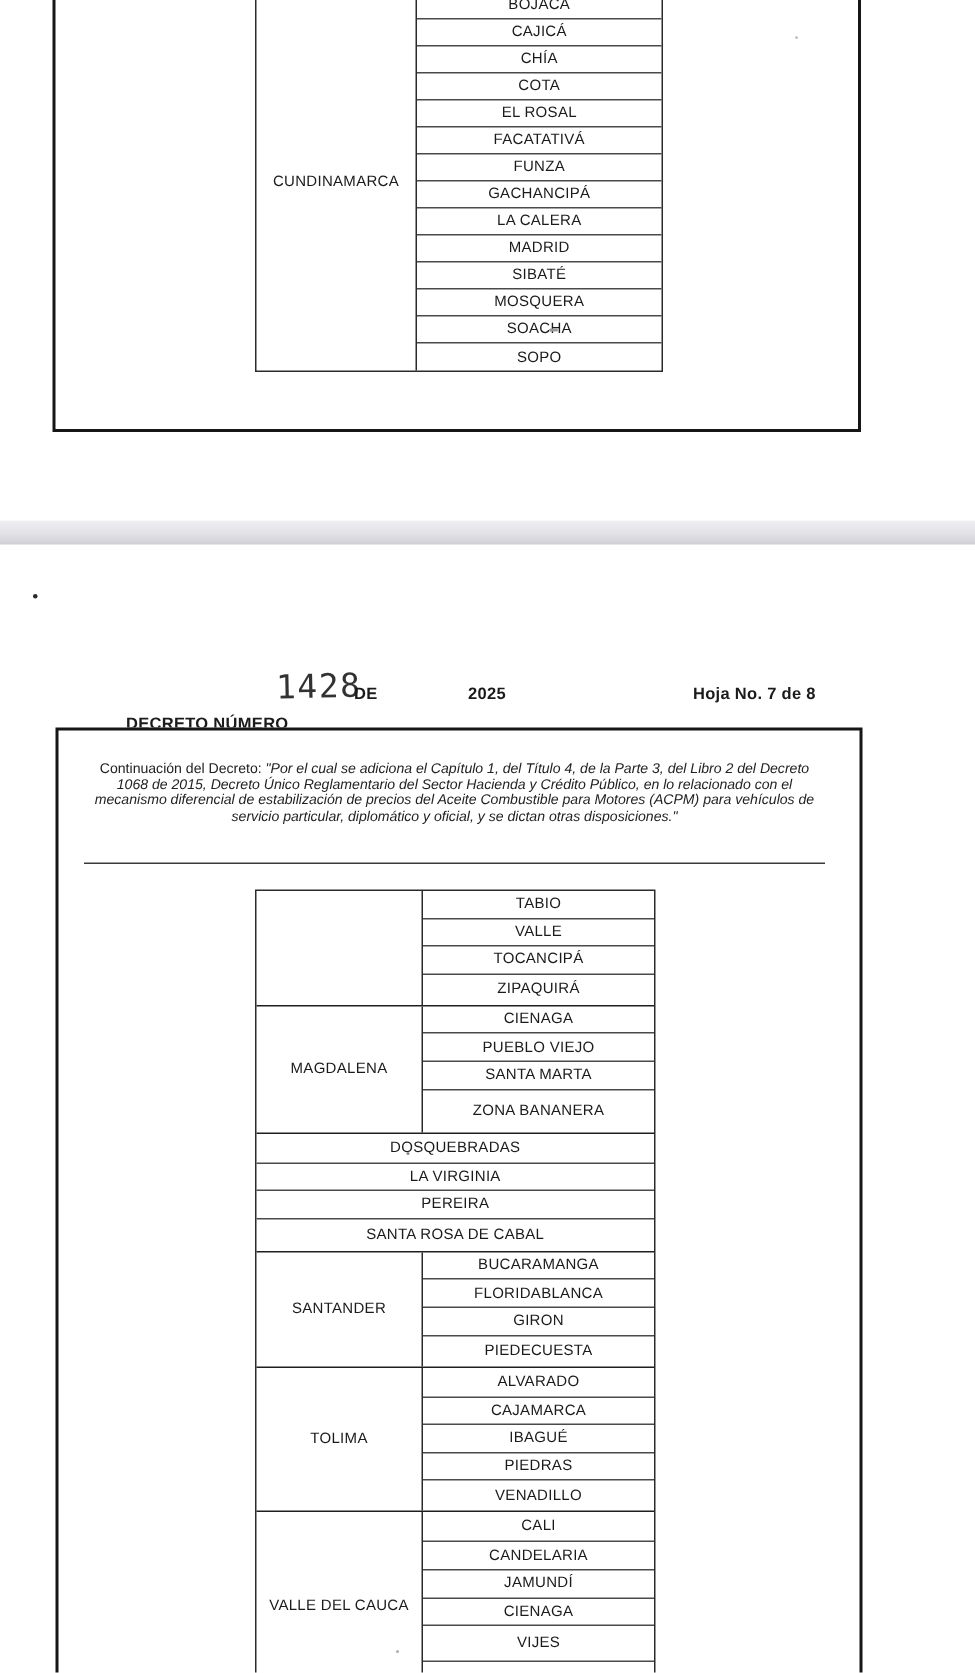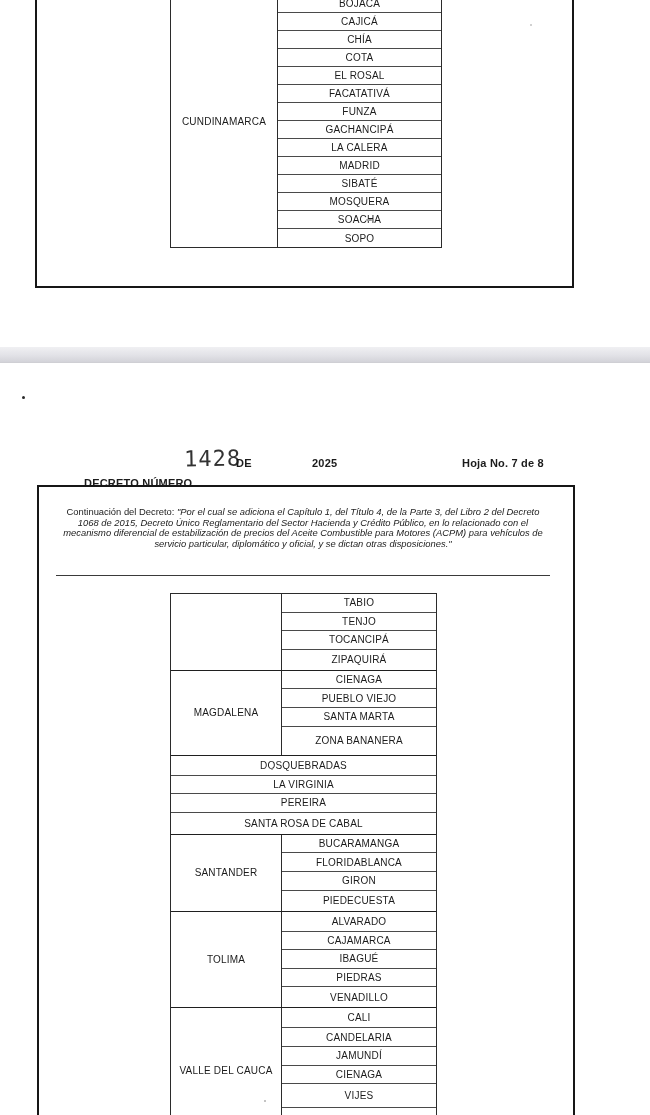--- a/index.html
+++ b/index.html
@@ -117,21 +117,21 @@
 <div class="continuation"><span>Continuación del Decreto: </span><span class="quote">"Por el cual se adiciona el Capítulo 1, del Título 4, de la Parte 3, del Libro 2 del Decreto 1068 de 2015, Decreto Único Reglamentario del Sector Hacienda y Crédito Público, en lo relacionado con el mecanismo diferencial de estabilización de precios del Aceite Combustible para Motores (ACPM) para vehículos de servicio particular, diplomático y oficial, y se dictan otras disposiciones."</span></div>
 
 <div class="hrule"></div>
 
 <div class="dtable tbl2">
 
   <div class="group">
     <div class="dept"></div>
     <div class="munis">
       <div class="muni">TABIO</div>
-      <div class="muni">TENJO</div>
+      <div class="muni">VALLE</div>
       <div class="muni">TOCANCIPÁ</div>
       <div class="muni" style="height:20px">ZIPAQUIRÁ</div>
     </div>
   </div>
 
   <div class="group">
     <div class="dept">MAGDALENA</div>
     <div class="munis">
       <div class="muni">CIENAGA</div>
       <div class="muni">PUEBLO VIEJO</div>

